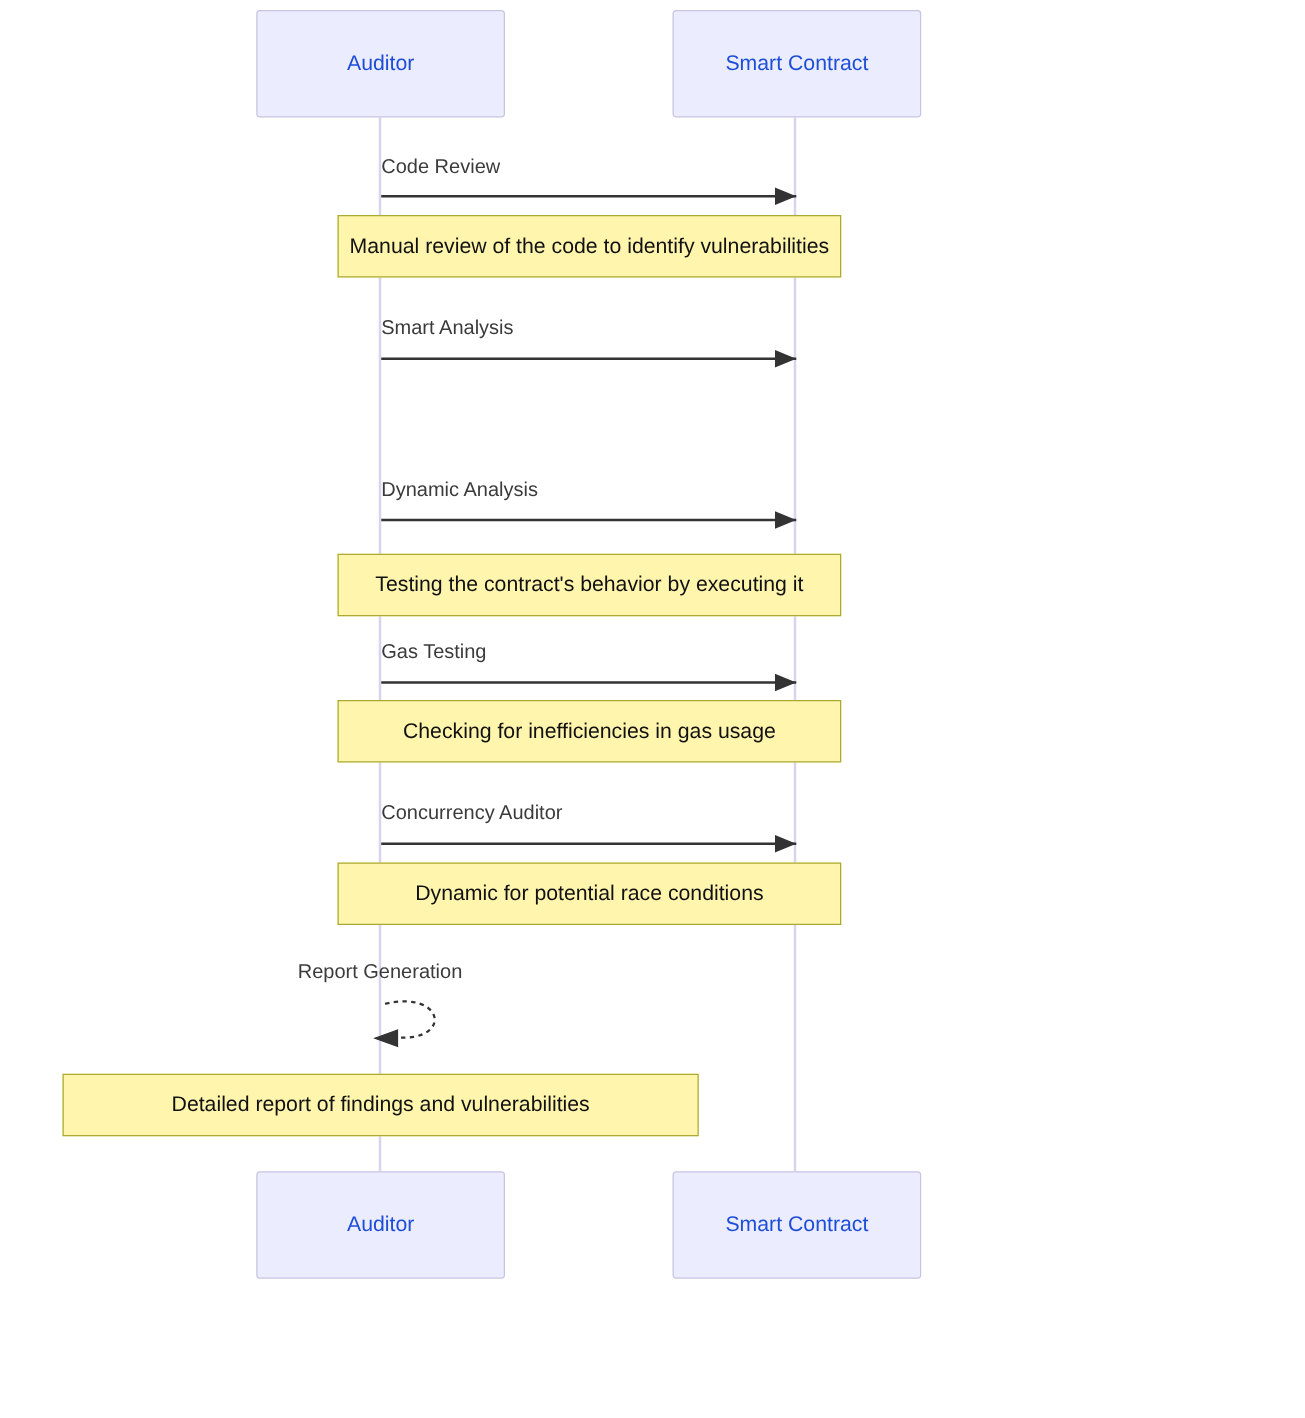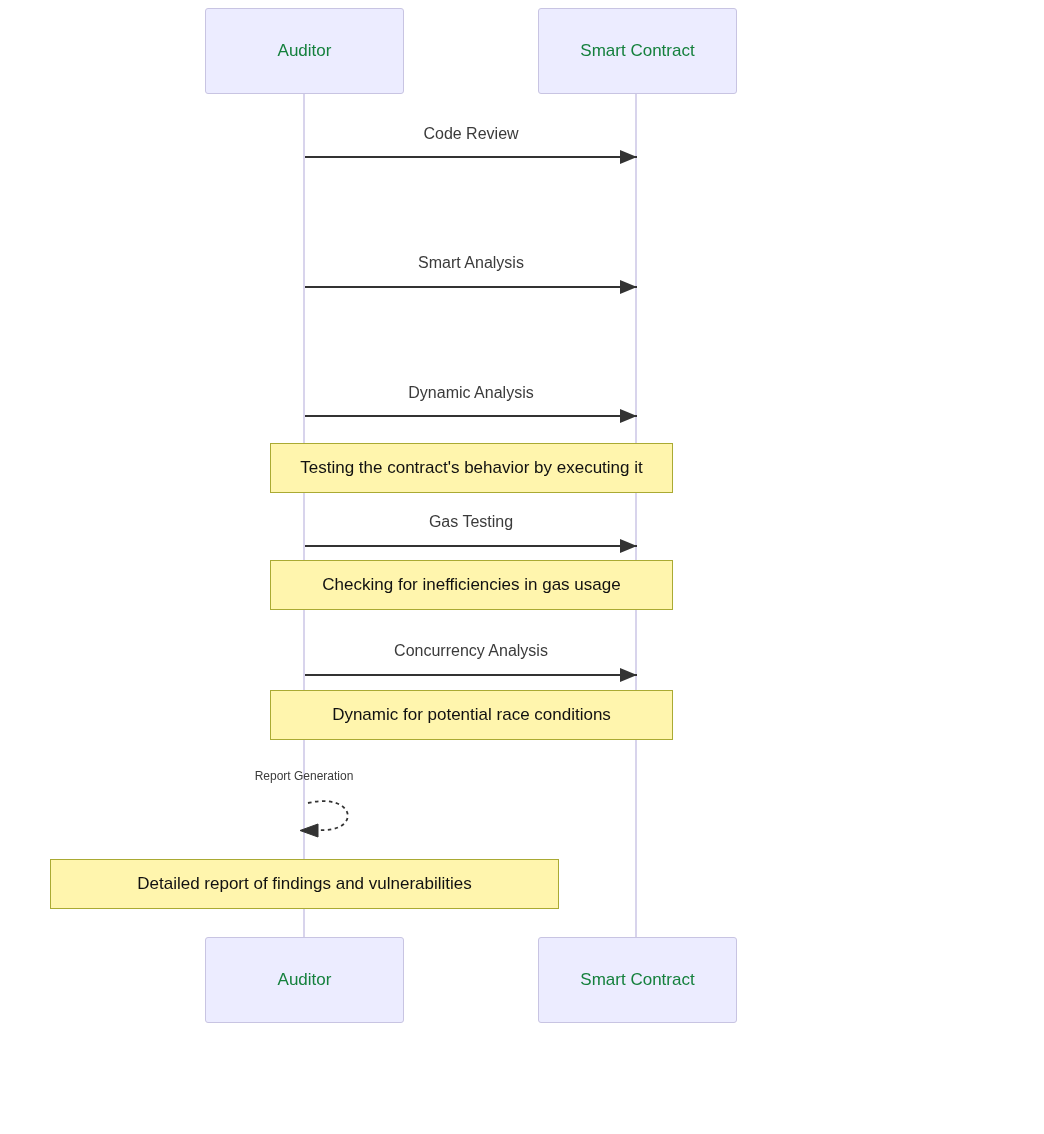--- a/index.html
+++ b/index.html
@@ -19,36 +19,36 @@
     position: absolute;
     width: 197px;
     height: 84px;
     background: #ECECFF;
     border: 1px solid #C8C4E2;
     border-radius: 3px;
     display: flex;
     align-items: center;
     justify-content: center;
     font-size: 17px;
-    color: #15803d;
+    color: #1d4ed8;
     box-sizing: content-box;
   }
   .lifeline {
     position: absolute;
     width: 2px;
     top: 94px;
     height: 843px;
     background: #D8D4EC;
   }
   .msg-label {
     position: absolute;
     width: 332px;
     left: 305px;
     height: 24px;
-    text-align: center;
+    text-align: left;
     font-size: 16px;
     color: #3b3b3b;
     white-space: nowrap;
   }
   .msg-line {
     position: absolute;
     left: 305px;
     width: 332px;
     height: 2px;
     background: #333333;
@@ -80,21 +80,21 @@
     left: 270px;
     width: 401px;
   }
   .self-label {
     position: absolute;
     left: 154px;
     width: 300px;
     top: 769px;
     height: 24px;
     text-align: center;
-    font-size: 12px;
+    font-size: 16px;
     color: #3b3b3b;
     white-space: nowrap;
   }
   .self-loop-svg {
     position: absolute;
     left: 292px;
     top: 795px;
     width: 92px;
     height: 50px;
   }
@@ -110,40 +110,43 @@
   <div class="actor-box" style="left:205px; top:8px">
     <span>Auditor</span>
   </div>
   <div class="actor-box" style="left:538px; top:8px">
     <span>Smart Contract</span>
   </div>
 
   <div class="msg-label" style="top:125px">Code Review</div>
   <div class="msg-line" style="top:156px"></div>
   <div class="msg-arrowhead" style="top:150px"></div>
+  <div class="note note-wide" style="top:172px">
+    <span>Manual review of the code to identify vulnerabilities</span>
+  </div>
 
   <div class="msg-label" style="top:254px">Smart Analysis</div>
   <div class="msg-line" style="top:286px"></div>
   <div class="msg-arrowhead" style="top:280px"></div>
 
   <div class="msg-label" style="top:384px">Dynamic Analysis</div>
   <div class="msg-line" style="top:415px"></div>
   <div class="msg-arrowhead" style="top:409px"></div>
   <div class="note note-wide" style="top:443px">
     <span>Testing the contract's behavior by executing it</span>
   </div>
 
   <div class="msg-label" style="top:513px">Gas Testing</div>
   <div class="msg-line" style="top:545px"></div>
   <div class="msg-arrowhead" style="top:539px"></div>
   <div class="note note-wide" style="top:560px">
     <span>Checking for inefficiencies in gas usage</span>
   </div>
 
-  <div class="msg-label" style="top:642px">Concurrency Analysis</div>
+  <div class="msg-label" style="top:642px">Concurrency Auditor</div>
   <div class="msg-line" style="top:674px"></div>
   <div class="msg-arrowhead" style="top:668px"></div>
   <div class="note note-wide" style="top:690px">
     <span>Dynamic for potential race conditions</span>
   </div>
 
   <div class="self-label">Report Generation</div>
   <svg class="self-loop-svg" viewBox="0 0 92 50">
     <path d="M 16 8 C 64 -3, 70 38, 26 35" fill="none" stroke="#333333" stroke-width="1.8" stroke-dasharray="3.5,3.5"></path>
     <polygon points="26,29 8,35.5 26,42" fill="#333333" stroke="#333333"></polygon>

